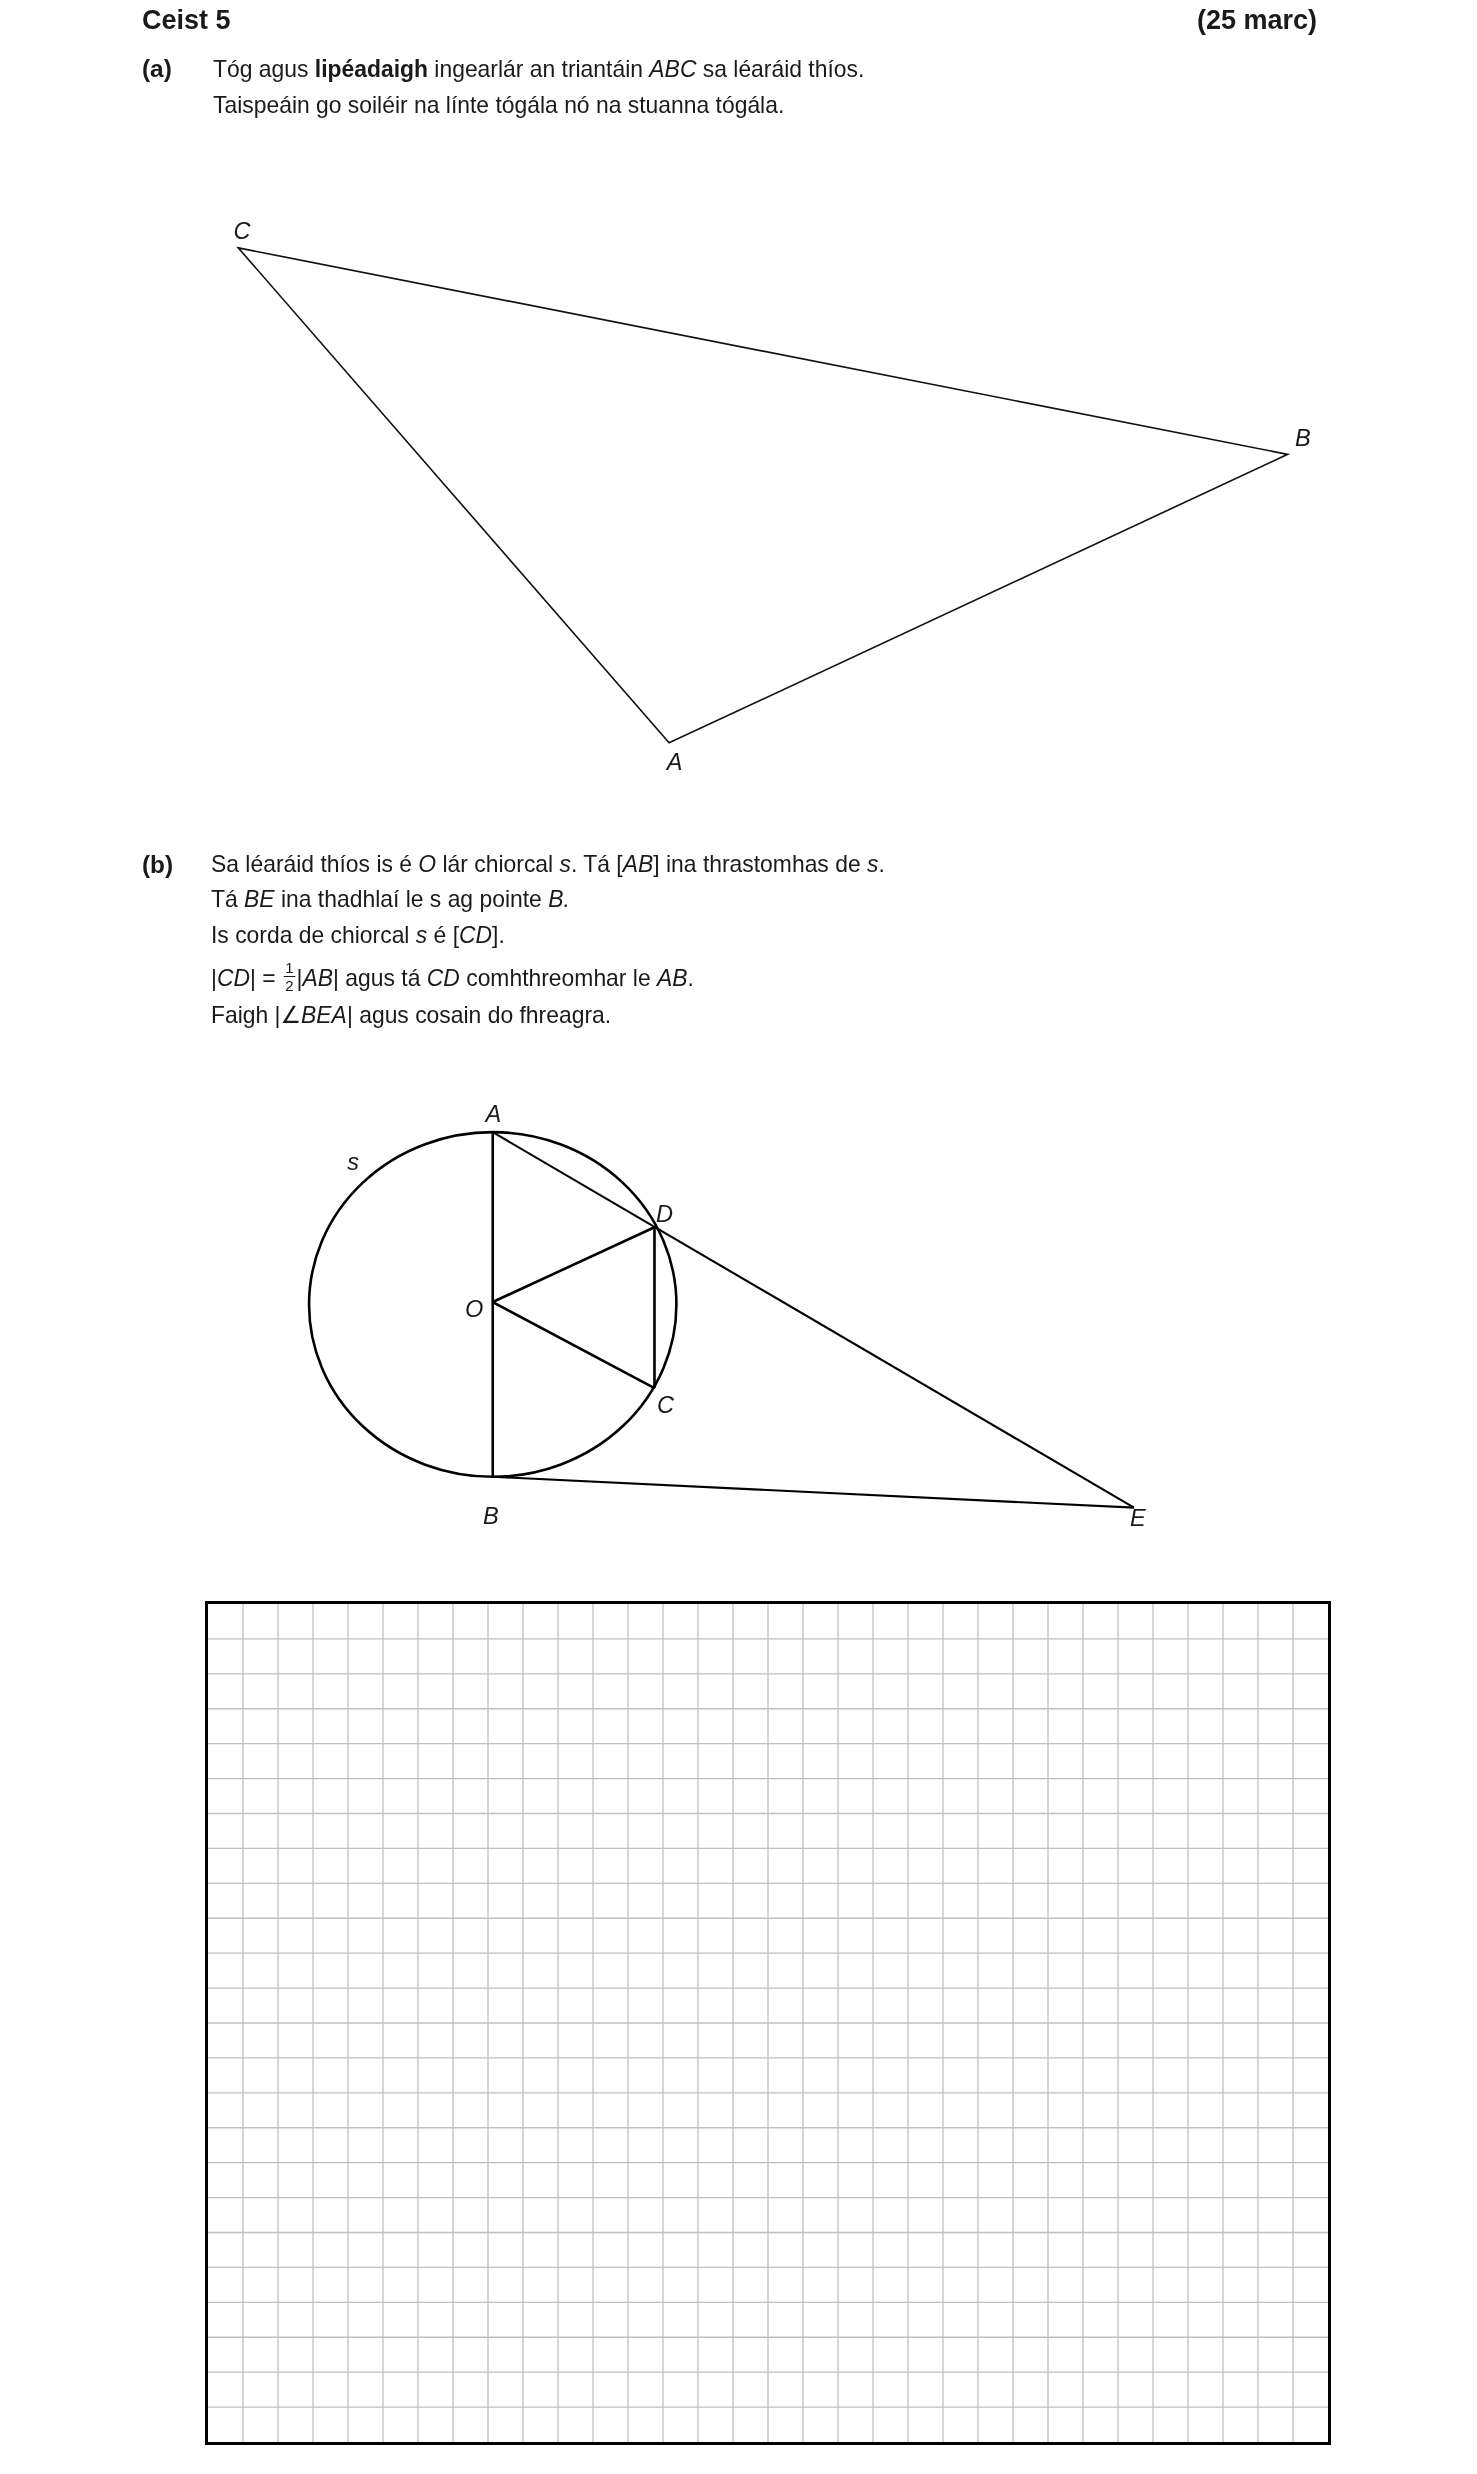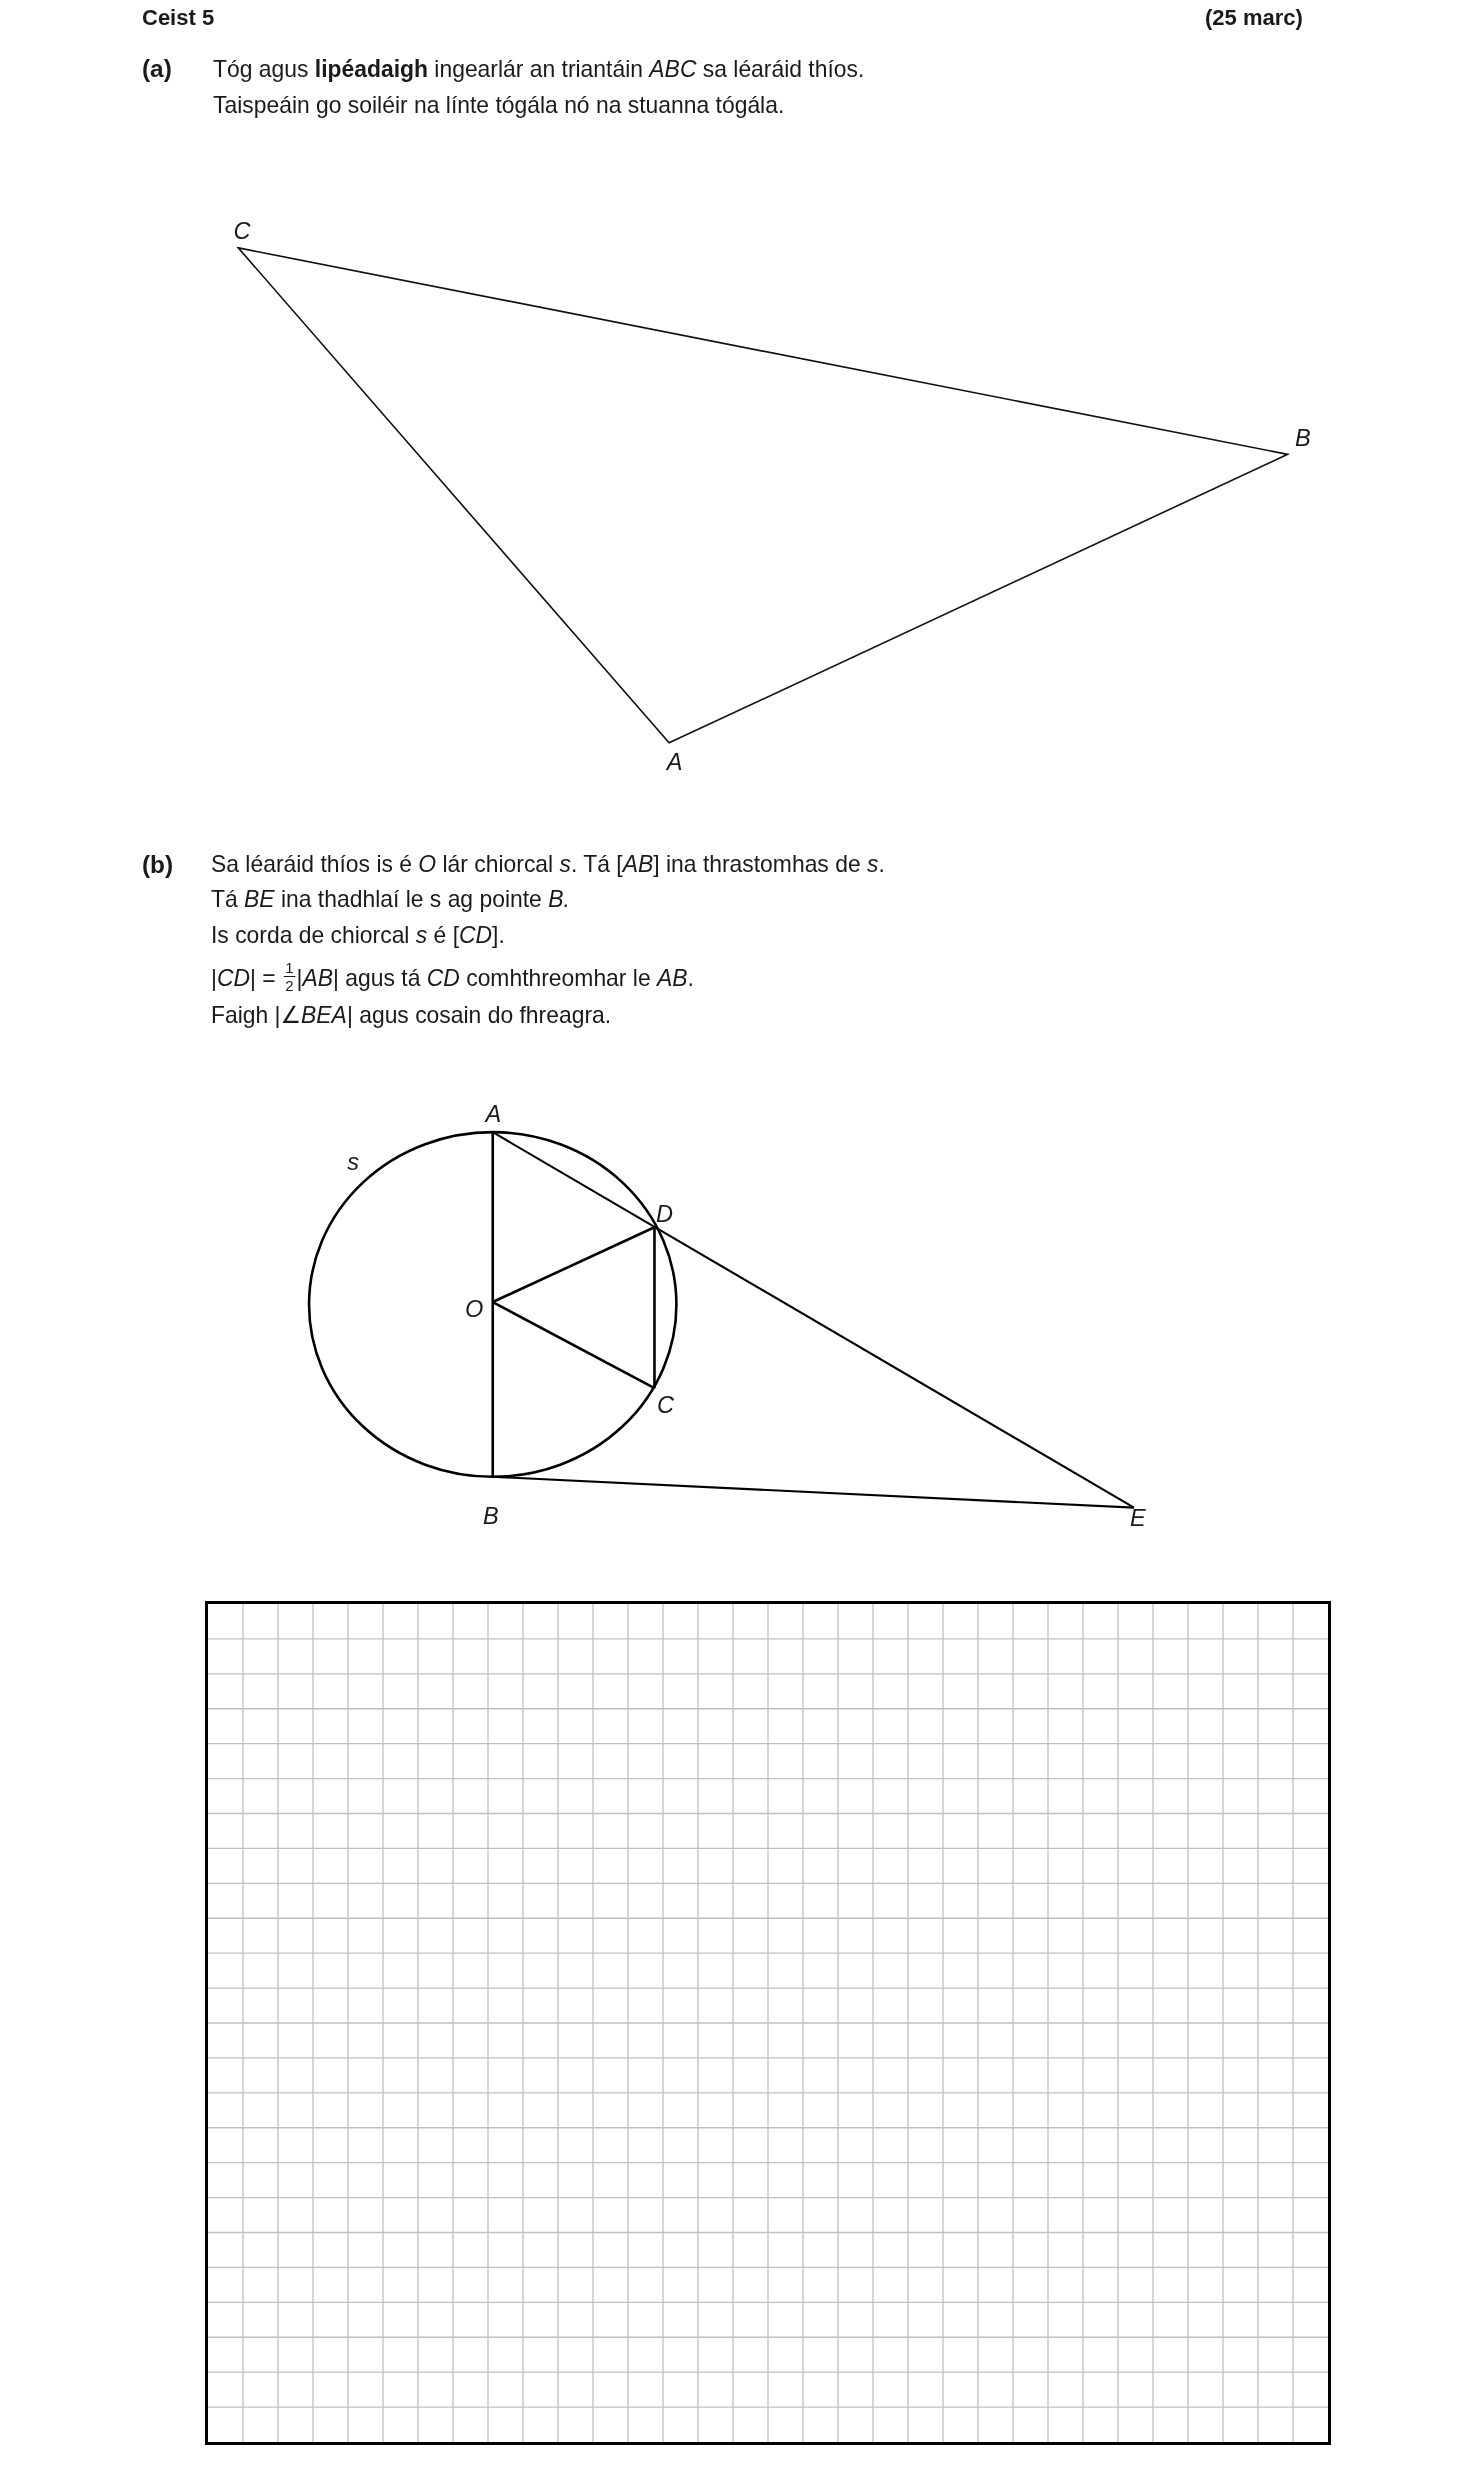--- a/index.html
+++ b/index.html
@@ -1,38 +1,38 @@
 <!DOCTYPE html>
 <html style="font-size:13px"><head>
 <meta charset="utf-8">
 <style>
   html, body { margin: 0; padding: 0; background: #ffffff; }
   body { width: 1478px; height: 2475px; position: relative; overflow: hidden;
          font-family: "Liberation Sans", "DejaVu Sans", sans-serif; color: #1a1a1a; }
   .abs { position: absolute; white-space: nowrap; }
-  .hdr { font-size: 22px; font-weight: bold; line-height: 1; }
+  .hdr { font-size: 27px; font-weight: bold; line-height: 1; }
   .part { font-size: 24.4px; font-weight: bold; line-height: 1; }
   .txt { font-size: 23.6px; line-height: 1; transform-origin: left center; }
   .it { font-style: italic; }
   .b { font-weight: bold; }
   .frac { display: inline-block; vertical-align: middle; text-align: center;
           font-size: 15.4px; line-height: 1; margin: 0 1.6px; position: relative; top: -3.3px; }
   .frac .num { display: block; border-bottom: 1.6px solid #1a1a1a; padding: 0 1.6px 0.8px; }
   .frac .den { display: block; padding-top: 0.8px; }
   svg { position: absolute; left: 0; top: 0; }
   .lbl { font-family: "Liberation Sans", "DejaVu Sans", sans-serif; font-style: italic;
          font-size: 29px; fill: #1a1a1a; }
   .grid-box { position: absolute; left: 205px; top: 1601px; width: 1126px; height: 844px;
               box-sizing: border-box; border: 3.3px solid #000; }
 </style>
 </head>
 <body>
 
 <div class="abs hdr" style="left:142px; top:6.5px;">Ceist 5</div>
-<div class="abs hdr" style="left:1197px; top:6.5px;margin-left:8px;">(25 marc)</div>
+<div class="abs hdr" style="left:1197px; top:6.5px;">(25 marc)</div>
 
 <div class="abs part" style="left:142px; top:57px;">(a)</div>
 <div class="abs txt" style="left:213px; top:58px; transform: scaleX(0.97);">
   <span>Tóg agus </span><span class="b">lipéadaigh</span><span> ingearlár an triantáin </span><span class="it">ABC</span><span> sa léaráid thíos.</span>
 </div>
 <div class="abs txt" style="left:213px; top:94px; transform: scaleX(0.97);">Taispeáin go soiléir na línte tógála nó na stuanna tógála.</div>
 
 <div class="abs part" style="left:142px; top:853px;">(b)</div>
 <div class="abs txt" style="left:211px; top:853px; transform: scaleX(0.97);">
   <span>Sa léaráid thíos is é </span><span class="it">O</span><span> lár chiorcal </span><span class="it">s</span><span>. Tá [</span><span class="it">AB</span><span>] ina thrastomhas de </span><span class="it">s</span><span>.</span>

